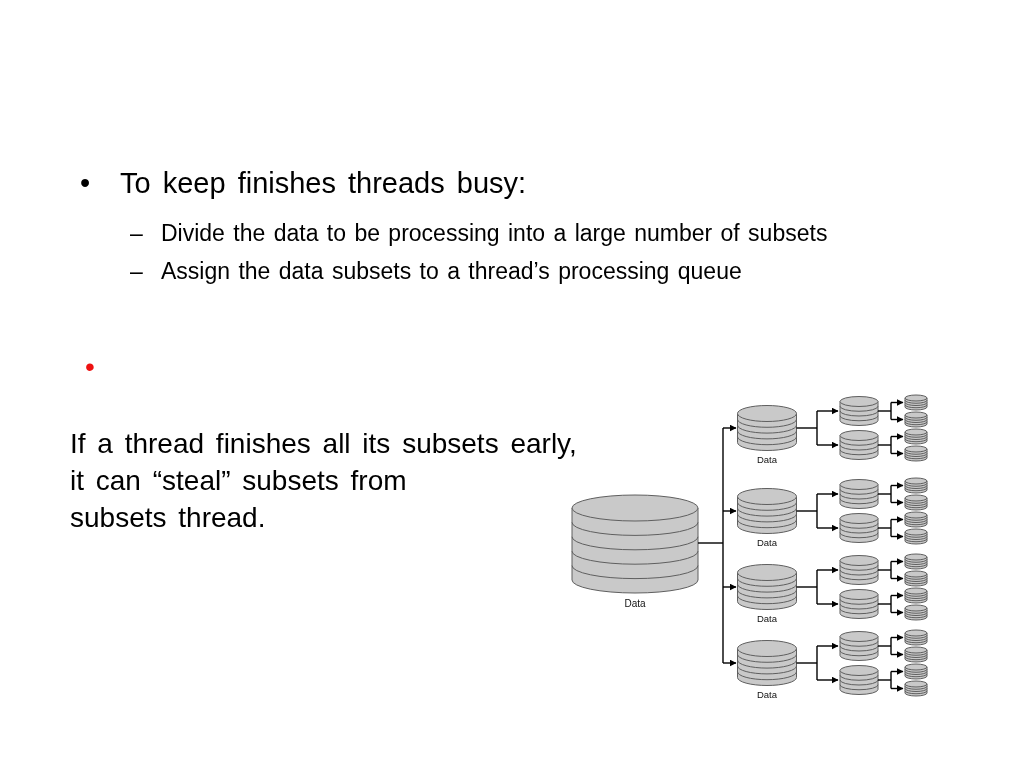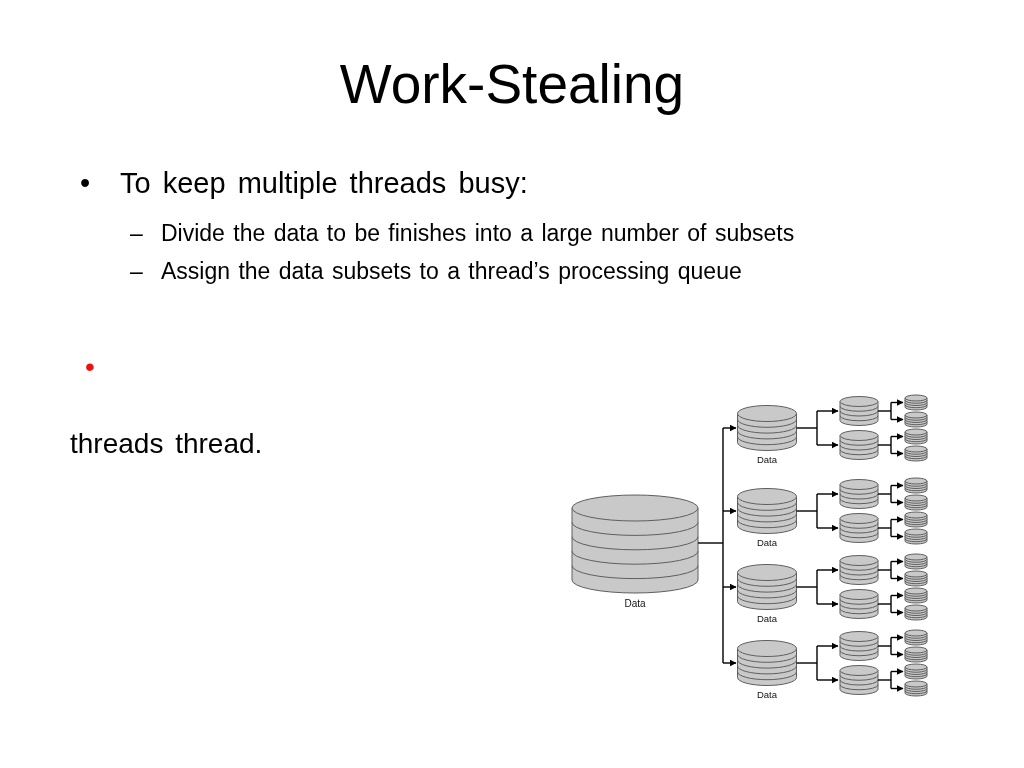--- a/index.html
+++ b/index.html
@@ -18,45 +18,46 @@
   .red-bullet .marker{width:45px;}
   .note{position:absolute;top:425px;left:70px;font-size:28px;line-height:37px;
         word-spacing:4px;white-space:nowrap;}
   #diagram{position:absolute;left:560px;top:385px;font-family:"Liberation Sans",sans-serif;}
 </style>
 </head>
 <body>
 
 <div class="slide">
 
-  <h1 class="title">Work-Stealing</h1>
 
   <div class="row main-bullet">
     <span class="marker">•</span>
-    <span>To keep multiple threads busy:</span>
+    <span>To keep finishes threads busy:</span>
   </div>
 
   <div class="row sub-bullet" id="sub1">
     <span class="marker">–</span>
-    <span>Divide the data to be finishes into a large number of subsets</span>
+    <span>Divide the data to be processing into a large number of subsets</span>
   </div>
 
   <div class="row sub-bullet" id="sub2">
     <span class="marker">–</span>
     <span>Assign the data subsets to a thread’s processing queue</span>
   </div>
 
   <div class="row red-bullet">
     <span class="marker" style="color: rgb(238, 17, 17);">•</span>
     <div>
     </div>
   </div>
 
   <div class="note">
-    <div>threads thread.</div>
+    <div>If a thread finishes all its subsets early,</div>
+    <div>it can “steal” subsets from</div>
+    <div>subsets thread.</div>
   </div>
 
   <svg id="diagram" width="380" height="330" viewBox="0 0 380 330">
       <defs>
         <marker id="arw" markerWidth="8" markerHeight="8" refX="6.5" refY="3.5" orient="auto" markerUnits="userSpaceOnUse">
           <path d="M0,0 L7,3.5 L0,7 Z" fill="#000000"></path>
         </marker>
       </defs>
       <g>
         <path d="M 12 123 L 12 195 A 63 13 0 0 0 138 195 L 138 123" fill="#c9c9c9" stroke="#5f5f5f" stroke-width="1"></path>

